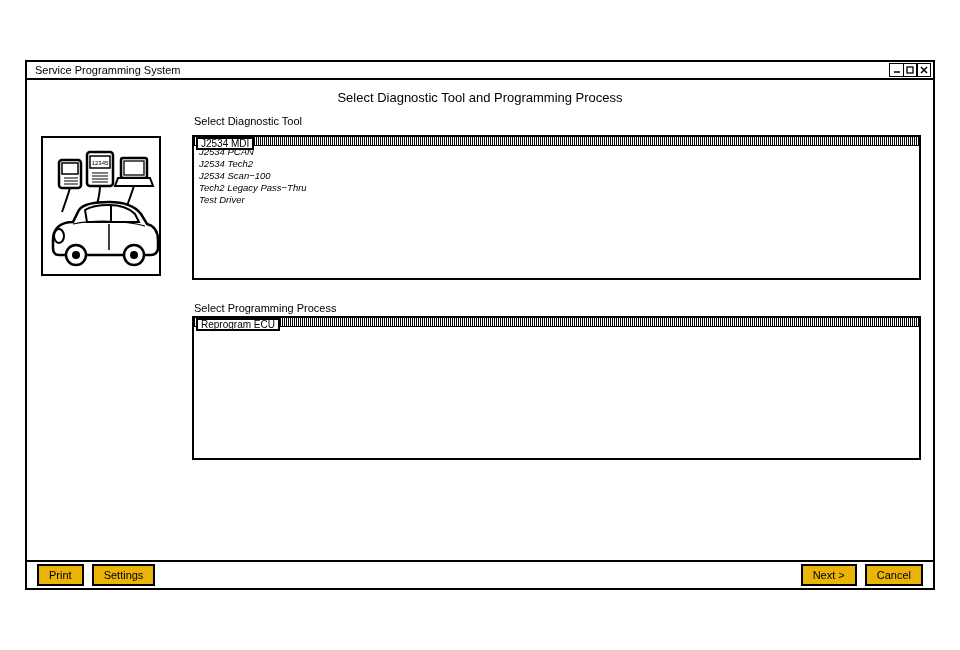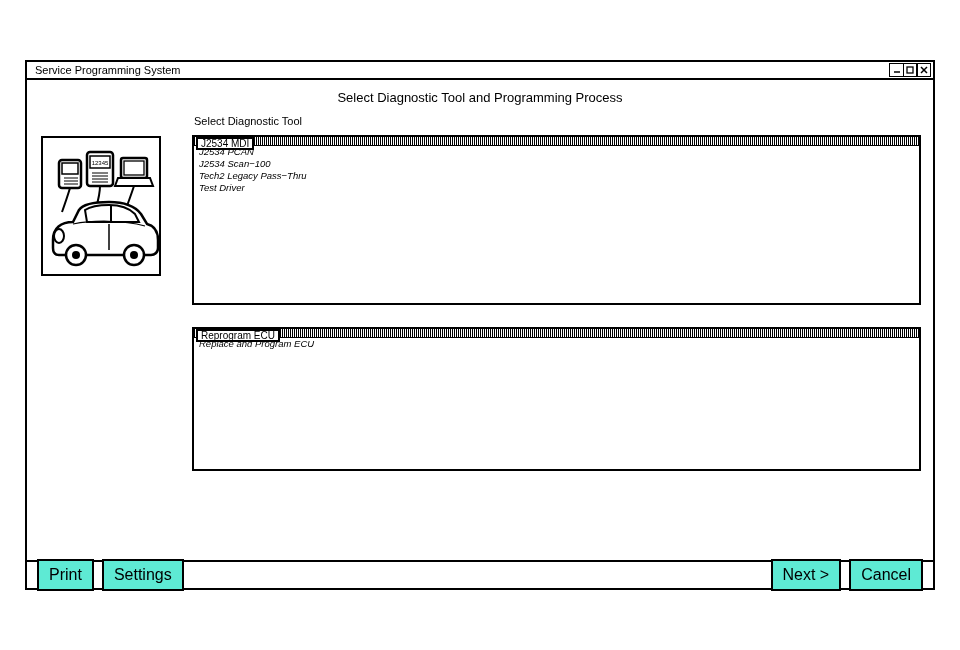--- a/index.html
+++ b/index.html
@@ -85,21 +85,21 @@
       font-size: 11px;
       margin-bottom: 2px;
       padding-left: 2px;
     }
     .listbox {
       border: 2px solid #000;
       background: #fff;
       position: relative;
     }
     .listbox-top {
-      height: 170px;
+      height: 145px;
       margin-top: 8px;
     }
     .listbox-bottom {
       height: 144px;
     }
     .hatch-bar {
       height: 9px;
       background: repeating-linear-gradient(90deg, #000 0 1px, #fff 1px 2px);
       border-bottom: 1px solid #000;
     }
@@ -147,24 +147,24 @@
       justify-content: space-between;
       align-items: center;
       padding: 0 10px;
     }
     .footer-left, .footer-right {
       display: flex;
       gap: 8px;
     }
     .btn {
       border: 2px solid #000;
-      background: #5eead4;
-      font-size: 16px;
+      background: #eab308;
+      font-size: 11px;
       padding: 1px 10px;
-      height: 32px;
+      height: 22px;
       cursor: pointer;
       display: flex;
       align-items: center;
     }
   </style>
 </head>
 <body>
 
 <div class="window">
   <div class="titlebar">
@@ -258,34 +258,33 @@
     </div>
 
     <div class="main-panel">
 
       <div class="section-label">Select Diagnostic Tool</div>
       <div class="listbox listbox-top">
         <div class="hl-box" style="left:2px; top:0px;">J2534 MDI</div>
         <div class="hatch-bar"></div>
         <div class="list-items">
           <div class="list-item">J2534 PCAN</div>
+          <div class="list-item">J2534 Tech2</div>
           <div class="list-item">J2534 Scan−100</div>
           <div class="list-item">Tech2 Legacy Pass−Thru</div>
           <div class="list-item">Test Driver</div>
         </div>
       </div>
 
       <div class="section-gap"></div>
 
+      <div class="section-label">Select Programming Process</div>
       <div class="listbox listbox-bottom">
         <div class="hl-box" style="left:2px; top:0px;">Reprogram ECU</div>
         <div class="hatch-bar"></div>
-        <div class="list-items">
-          <div class="list-item">Replace and Program ECU</div>
-        </div>
       </div>
 
     </div>
 
     <div class="footer-divider"></div>
     <div class="footer">
       <div class="footer-left">
         <div class="btn">Print</div>
         <div class="btn">Settings</div>
       </div>

